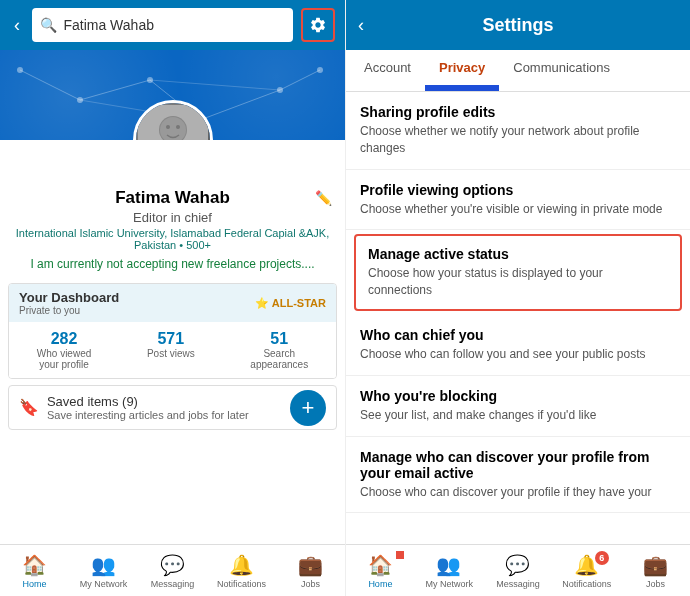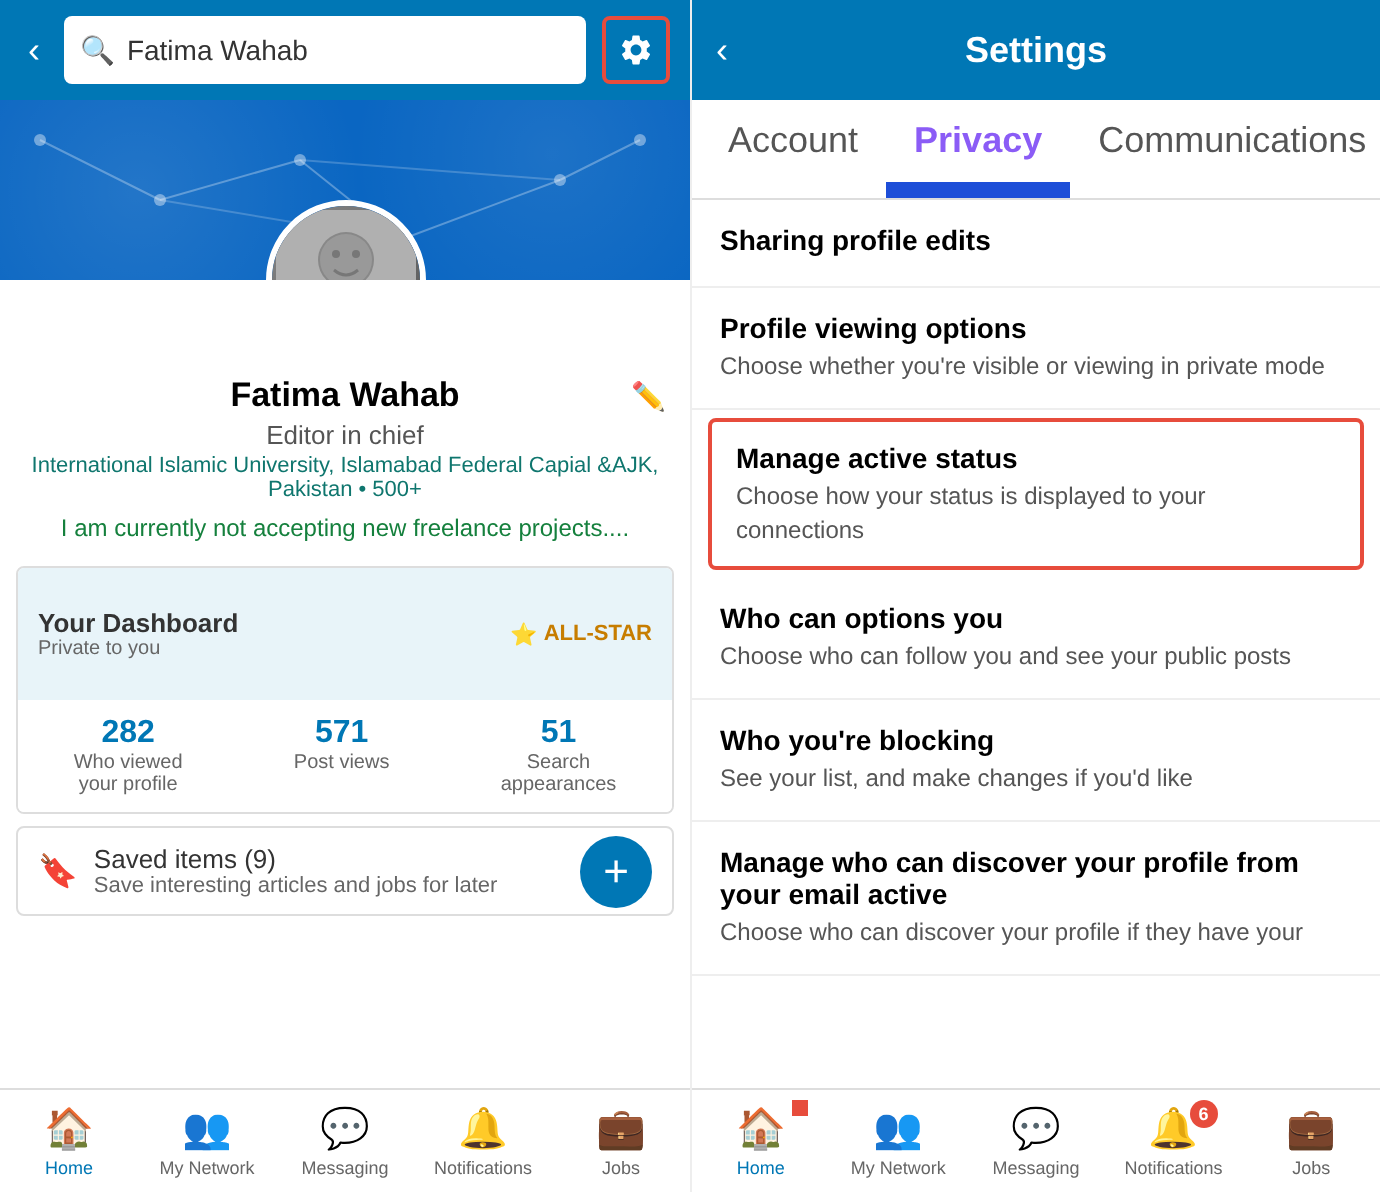--- a/index.html
+++ b/index.html
@@ -165,21 +165,21 @@
 
     .dashboard-section {
       margin: 0 8px 6px;
       border: 1px solid #ddd;
       border-radius: 4px;
       overflow: hidden;
     }
 
     .dashboard-header {
       background: #e8f4f9;
-      padding: 20px 10px;
+      padding: 6px 10px;
       display: flex;
       justify-content: space-between;
       align-items: center;
     }
 
     .dashboard-title {
       font-size: 13px;
       font-weight: 600;
       color: #333;
     }
@@ -338,30 +338,30 @@
     }
 
     .tabs-row {
       display: flex;
       border-bottom: 1px solid #ddd;
       padding: 0 4px;
     }
 
     .tab {
       padding: 10px 14px;
-      font-size: 18px;
+      font-size: 13px;
       color: #555;
       cursor: pointer;
       border-bottom: 3px solid transparent;
       white-space: nowrap;
     }
 
     .tab.active {
-      color: #8b5cf6;
-      border-bottom: 8px solid #1d4ed8;
+      color: #c2410c;
+      border-bottom: 6px solid #1d4ed8;
       font-weight: 600;
     }
 
     .settings-list {
       flex: 1;
       overflow-y: auto;
       padding: 0;
     }
 
     .settings-item {
@@ -548,34 +548,35 @@
 
   <div class="tabs-row">
     <div class="tab">Account</div>
     <div class="tab active">Privacy</div>
     <div class="tab">Communications</div>
   </div>
 
   <div class="settings-list">
     <div class="settings-item">
       <div class="settings-item-title">Sharing profile edits</div>
+      <div class="settings-item-desc">Choose whether we notify your network about profile changes</div>
     </div>
 
     <div class="settings-item">
       <div class="settings-item-title">Profile viewing options</div>
       <div class="settings-item-desc">Choose whether you're visible or viewing in private mode</div>
     </div>
 
     <div class="settings-item highlighted">
       <div class="settings-item-title">Manage active status</div>
       <div class="settings-item-desc">Choose how your status is displayed to your connections</div>
     </div>
 
     <div class="settings-item">
-      <div class="settings-item-title">Who can options you</div>
+      <div class="settings-item-title">Who can chief you</div>
       <div class="settings-item-desc">Choose who can follow you and see your public posts</div>
     </div>
 
     <div class="settings-item">
       <div class="settings-item-title">Who you're blocking</div>
       <div class="settings-item-desc">See your list, and make changes if you'd like</div>
     </div>
 
     <div class="settings-item">
       <div class="settings-item-title">Manage who can discover your profile from your email active</div>

